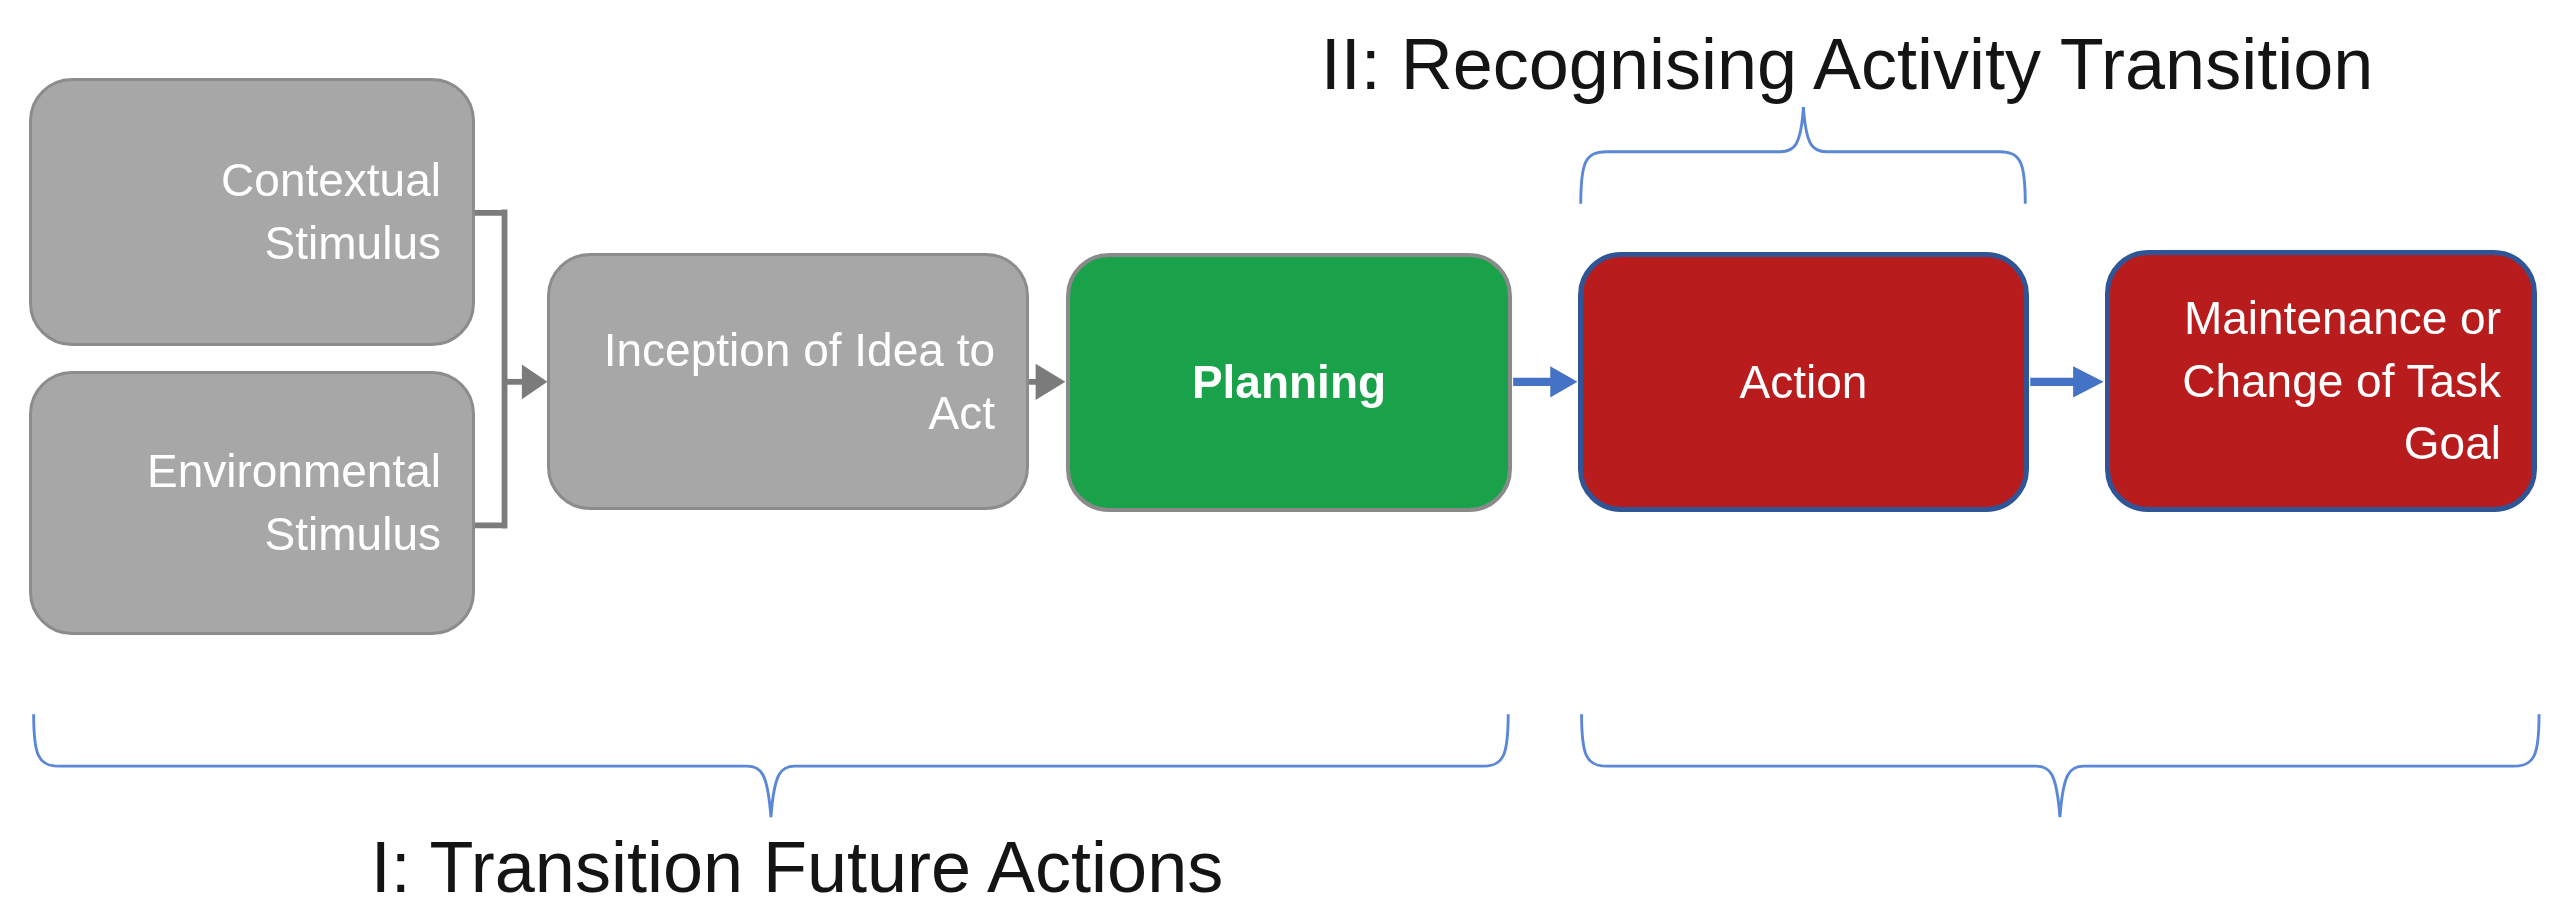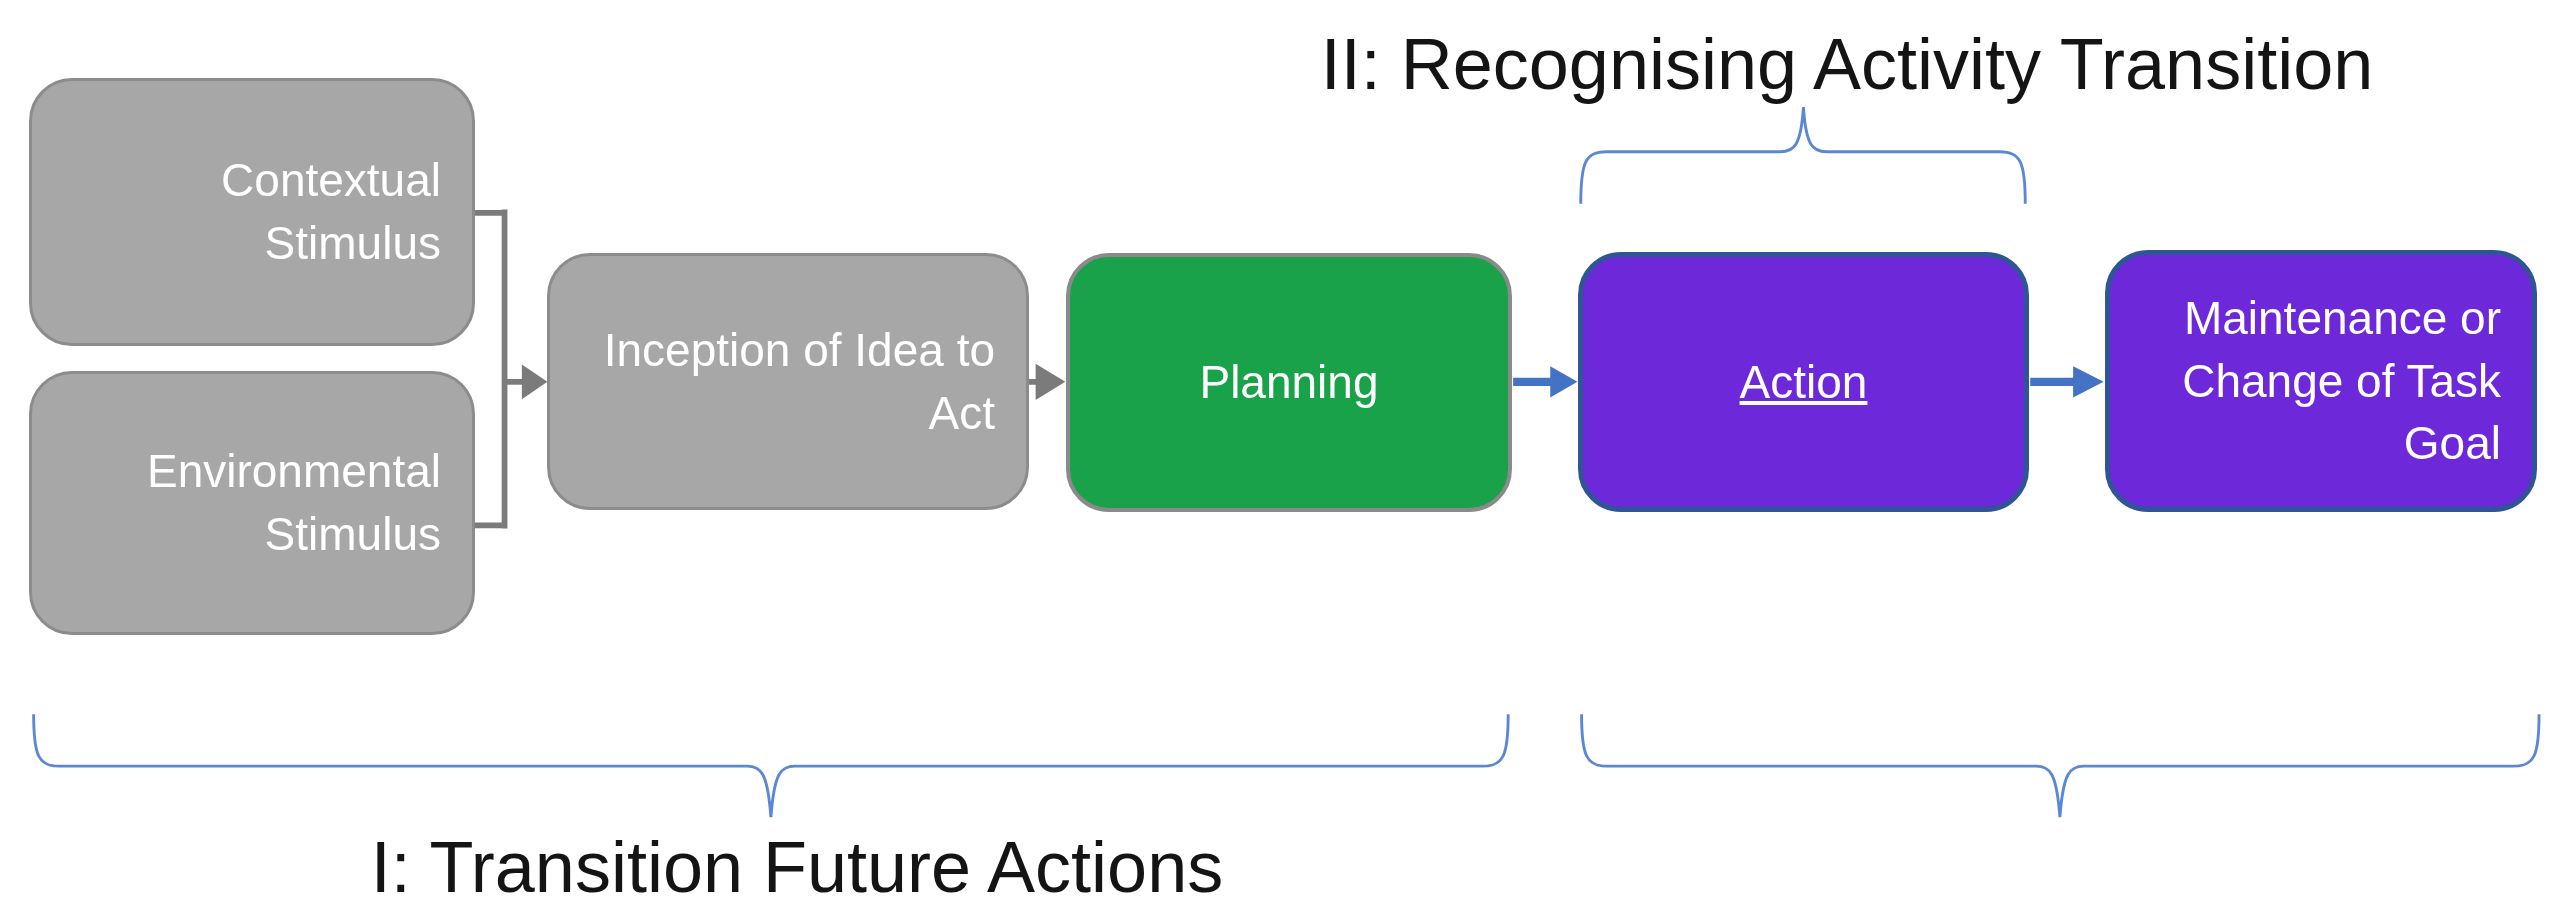--- a/index.html
+++ b/index.html
@@ -25,30 +25,31 @@
     padding:0 31px;
     box-sizing:border-box;
   }
   .node-gray{
     background:#a7a7a7;
     border:3.3px solid #8c8c8c;
   }
   .node-green-gray{
     background:#19a24a;
     border:4.1px solid #8a8a8a;
+    font-weight:bold;
   }
   .node-green-blue{
-    background:#6d28d9;
+    background:#b91c1c;
     border:5px solid #2f5597;
   }
   #node-contextual   {left:29px;  top:78px;  width:446px; height:268px;}
   #node-environmental{left:29px;  top:371px; width:446px; height:264px;}
   #node-inception    {left:547px; top:253px; width:482px; height:257px;}
   #node-planning     {left:1066px;top:253px; width:446px; height:259px;}
-  #node-action       {left:1578px;top:252px; width:451px; height:260px;text-decoration:underline;}
+  #node-action       {left:1578px;top:252px; width:451px; height:260px;}
   #node-maintenance  {left:2105px;top:250px; width:432px; height:262px;}
 
   .section-label{
     position:absolute;
     transform:translateX(-50%);
     font-size:72px;
     line-height:1.1;
     color:#141414;
     white-space:nowrap;
   }

